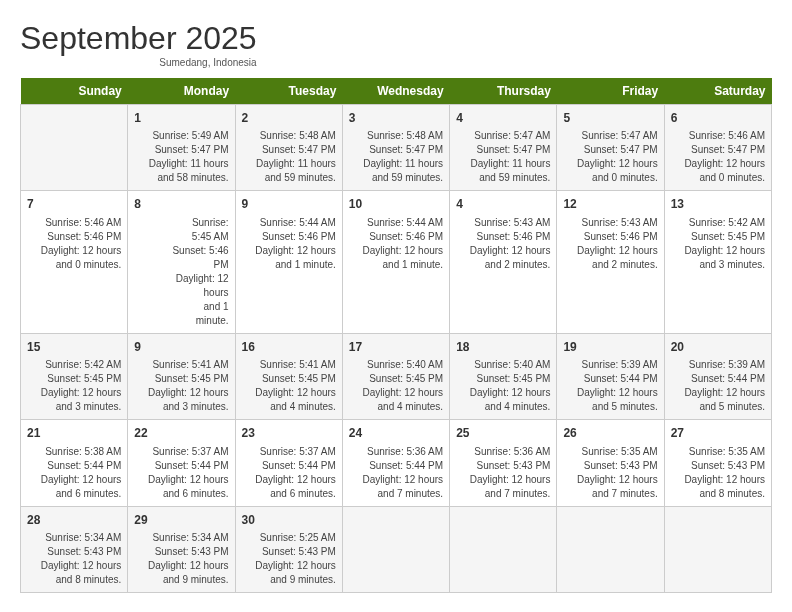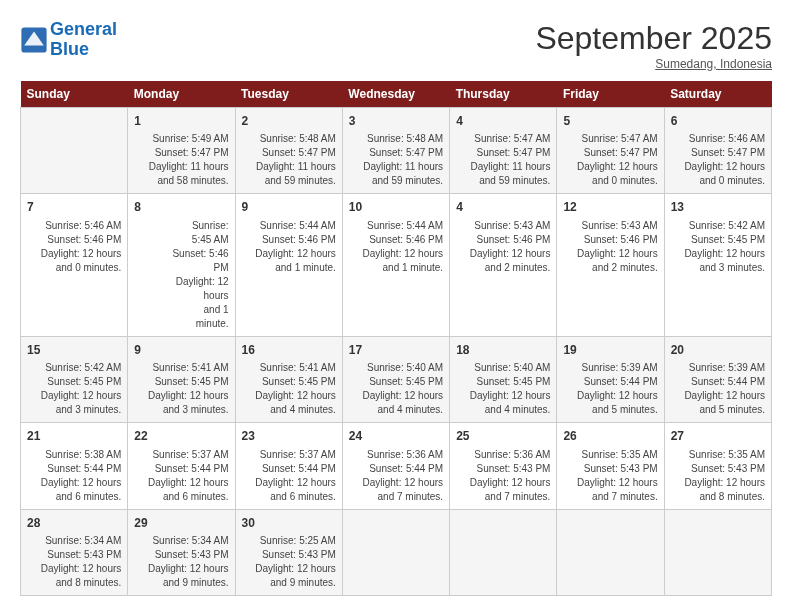--- a/index.html
+++ b/index.html
@@ -36,33 +36,32 @@
     }
     .title-block {
       text-align: right;
     }
     .month-title {
       font-size: 32px;
       font-weight: normal;
       color: #333;
     }
     .location {
-      font-size: 12px;
+      font-size: 10px;
       color: #555;
-      text-decoration: underline;
     }
     table {
       width: 100%;
       border-collapse: collapse;
       font-size: 10.5px;
     }
     thead tr th {
-      background-color: #7f1d1d;
+      background-color: #4d7c0f;
       color: #fff;
-      text-align: left;
+      text-align: right;
       padding: 6px 6px;
       font-size: 12px;
       font-weight: bold;
     }
     tbody tr td {
       vertical-align: top;
       padding: 5px 6px;
       border: 1px solid #ccc;
       width: 14.28%;
       min-height: 80px;
@@ -85,30 +84,20 @@
       font-size: 10px;
       color: #444;
       line-height: 1.4;
       text-align: right;
     }
   </style>
 </head>
 <body>
 
 <div class="header">
-  <div class="logo">
-    <svg class="logo-icon" viewBox="0 0 40 40">
-      <rect x="2" y="2" width="36" height="36" rx="4" fill="#2e6db4"></rect>
-      <polygon points="20,8 34,28 6,28" fill="white" opacity="0.9"></polygon>
-    </svg>
-    <div class="logo-text">
-      <span>General</span><br>
-      <span style="color:#1a6bb5;">Blue</span>
-    </div>
-  </div>
   <div class="title-block">
     <div class="month-title">September 2025</div>
     <div class="location">Sumedang, Indonesia</div>
   </div>
 </div>
 
 <table>
   <thead>
     <tr>
     <th>Sunday</th>

